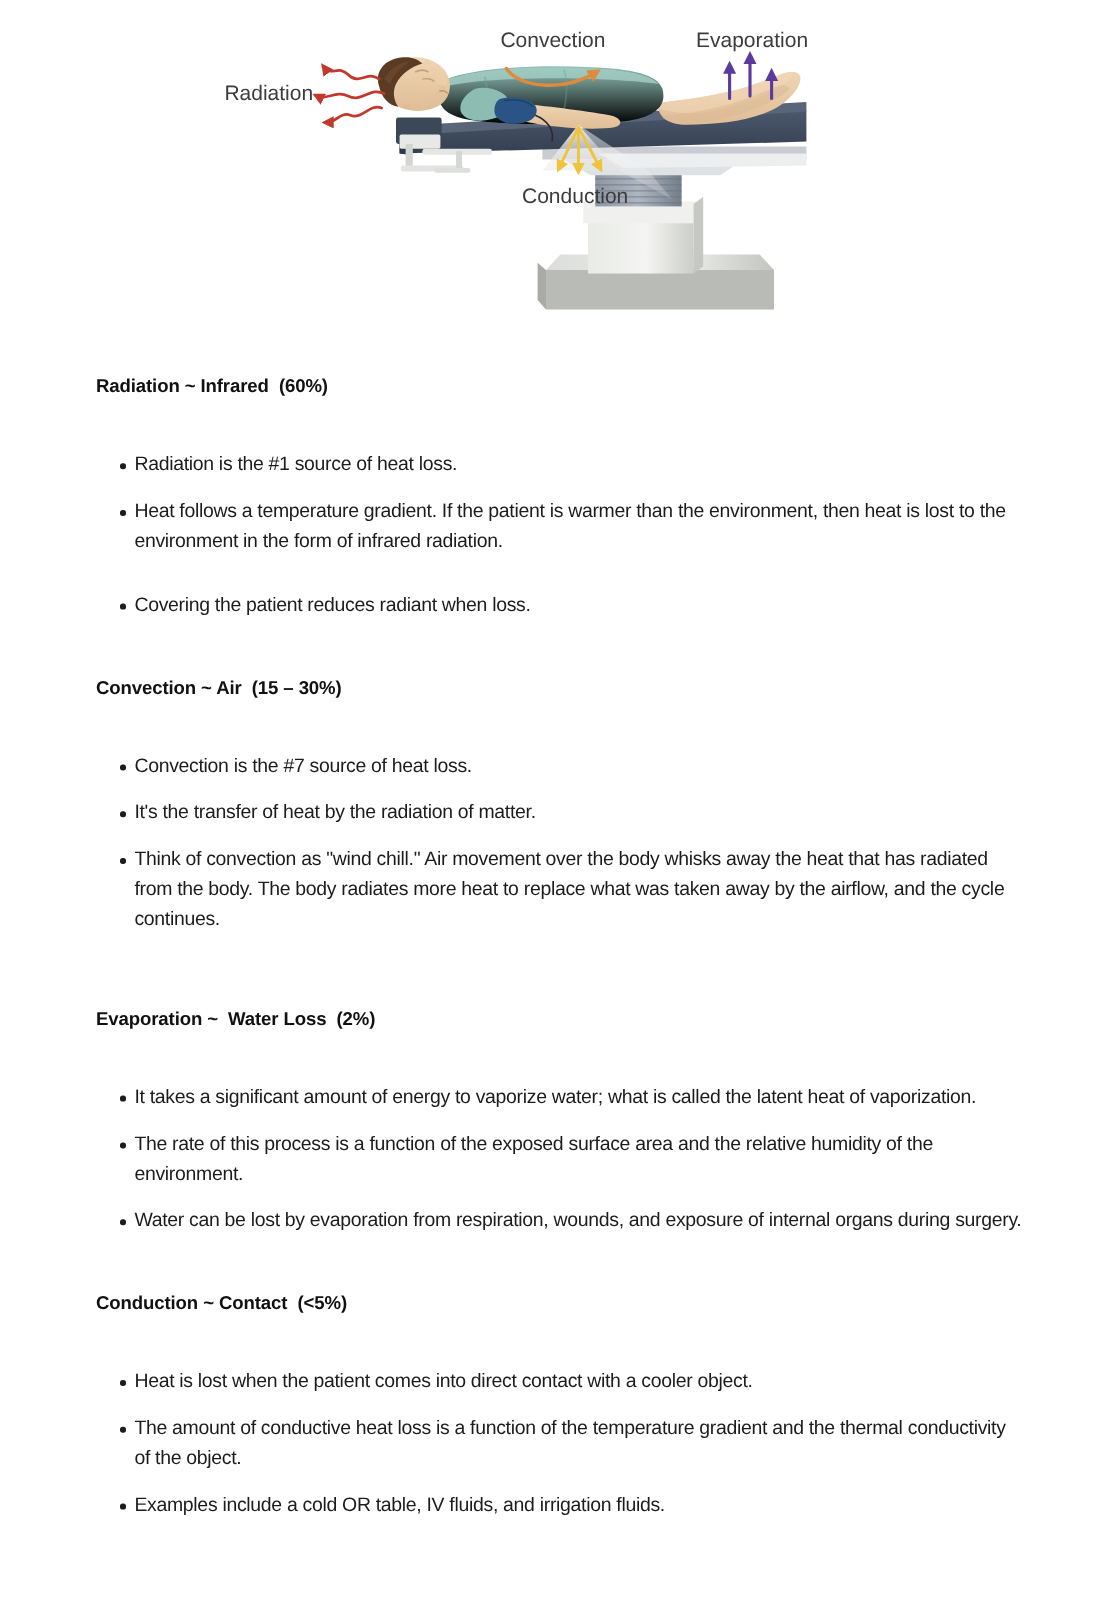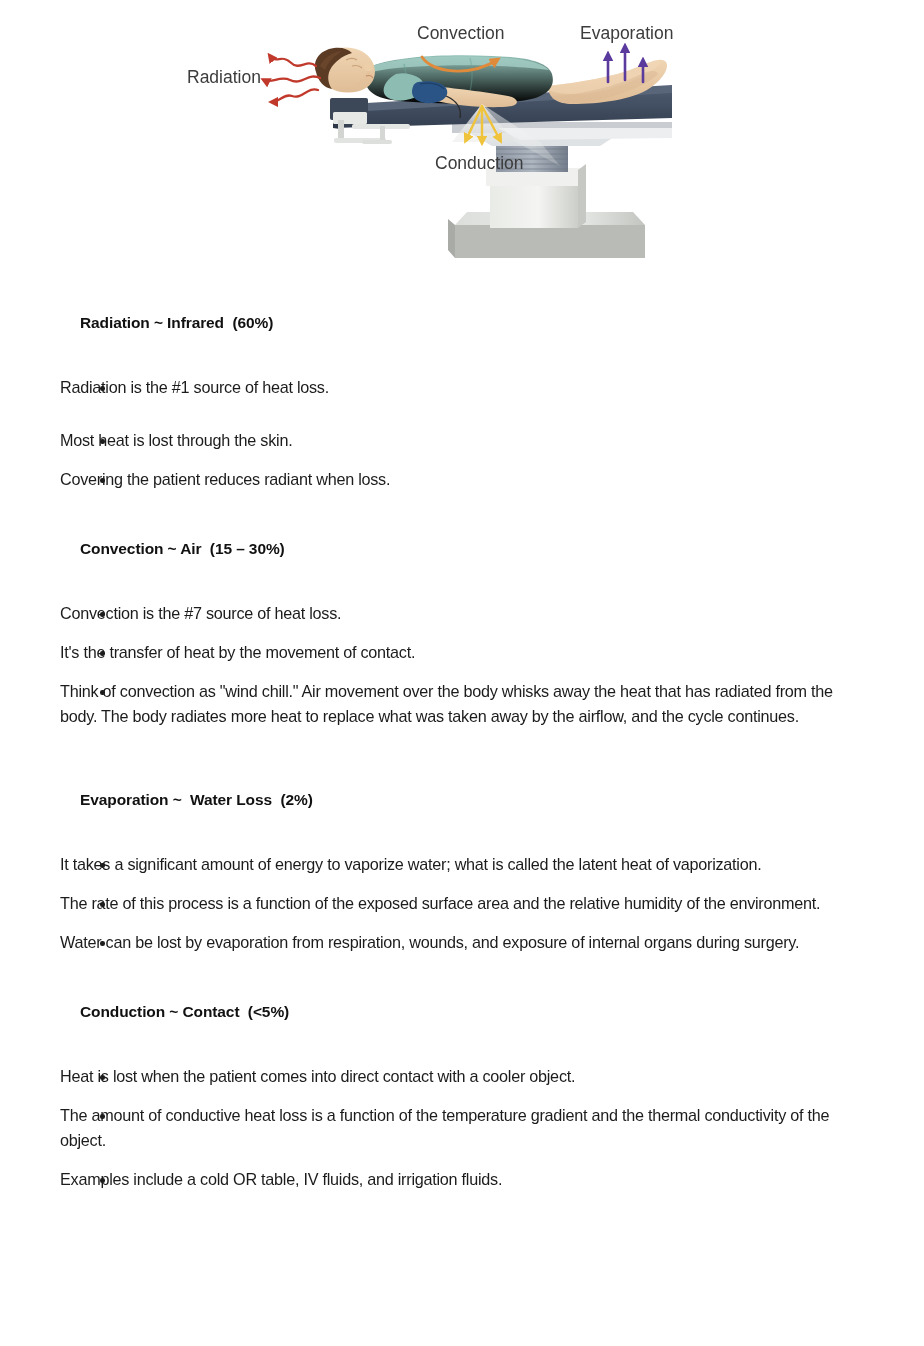--- a/index.html
+++ b/index.html
@@ -61,21 +61,21 @@
     margin: 0;
     padding: 0;
   }
 
   .bullets li {
     position: relative;
     font-family: "Liberation Sans", sans-serif;
     font-size: 16.2px;
     line-height: 25px;
     color: #1c1c1c;
-    padding-left: 60px;
+    padding-left: 112px;
     padding-right: 72px;
     margin: 0;
     letter-spacing: -0.25px;
   }
 
   .bullets li::before {
     content: "";
     position: absolute;
     left: 100px;
     top: 11px;
@@ -278,36 +278,36 @@
 
 <div class="content">
   <div class="gap-top"></div>
 
   <div class="section">
     <h2 class="section-heading">Radiation ~ Infrared  (60%)</h2>
     <div class="gap-head-first"></div>
     <ul class="bullets">
       <li>Radiation is the #1 source of heat loss.</li>
       <li style="height: 14px; list-style: none; padding: 0px;" data-no-bullet="true"></li>
-      <li style="height: 14px; list-style: none; padding: 0px;" data-no-bullet="true"></li>
-      <li>Most heat is lost through the skin.</li>
+      <li>Heat follows a temperature gradient. If the patient is warmer than the environment, then heat is lost to the environment in the form of infrared radiation.</li>
+      <li style="height: 14px; list-style: none; padding: 0px;" data-no-bullet="true"></li>
       <li style="height: 14px; list-style: none; padding: 0px;" data-no-bullet="true"></li>
       <li>Covering the patient reduces radiant when loss.</li>
     </ul>
   </div>
 
   <div class="gap-section"></div>
 
   <div class="section">
     <h2 class="section-heading">Convection ~ Air  (15 – 30%)</h2>
     <div class="gap-head-first"></div>
     <ul class="bullets">
       <li>Convection is the #7 source of heat loss.</li>
       <li style="height: 14px; list-style: none; padding: 0px;" data-no-bullet="true"></li>
-      <li>It's the transfer of heat by the movement of contact.</li>
+      <li>It's the transfer of heat by the radiation of matter.</li>
       <li style="height: 14px; list-style: none; padding: 0px;" data-no-bullet="true"></li>
       <li>Think of convection as "wind chill." Air movement over the body whisks away the heat that has radiated from the body. The body radiates more heat to replace what was taken away by the airflow, and the cycle continues.</li>
       <li style="height: 14px; list-style: none; padding: 0px;" data-no-bullet="true"></li>
     </ul>
   </div>
 
   <div class="gap-section"></div>
 
   <div class="section">
     <h2 class="section-heading">Evaporation ~  Water Loss  (2%)</h2>

